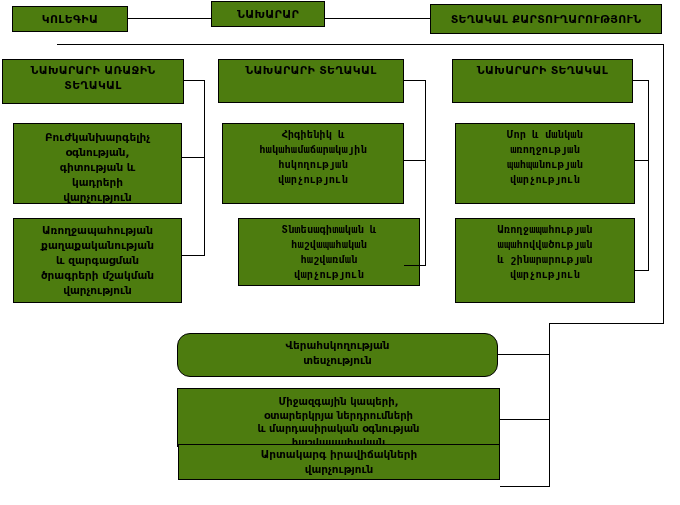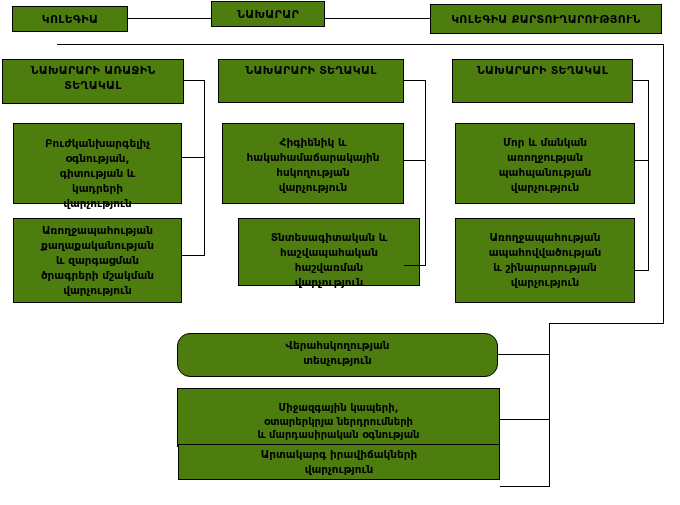--- a/index.html
+++ b/index.html
@@ -10,38 +10,38 @@
   .box{
     position:absolute;border:1px solid #000;background:#4d7c0f;
     box-sizing:border-box;display:flex;justify-content:center;align-items:flex-start;
   }
   .box .txt{
     font-weight:bold;font-size:10.5px;line-height:15px;text-align:center;
     white-space:pre-line;color:#000;
   }
   .caps .txt{font-size:11px;letter-spacing:0.3px;}
   .vcenter{align-items:center;}
-  .pt2{padding-top:12px;} .pt3{padding-top:3px;} .pt4{padding-top:4px;} .pt5{padding-top:11px;}
+  .pt2{padding-top:6px;} .pt3{padding-top:3px;} .pt4{padding-top:4px;} .pt5{padding-top:4px;font-family:Liberation Mono, monospace;}
   .tight .txt{font-size:10px;line-height:13.5px;}
   .hl{position:absolute;height:1px;background:#000;}
   .vl{position:absolute;width:1px;background:#000;}
 </style>
 </head>
 <body>
 
 <div id="canvas">
 
   <div class="box caps vcenter" style="left:12px;top:6px;width:116px;height:26px;">
     <span class="txt">ԿՈԼԵԳԻԱ</span>
   </div>
   <div class="box caps vcenter" style="left:211px;top:1px;width:114px;height:26px;">
     <span class="txt">ՆԱԽԱՐԱՐ</span>
   </div>
   <div class="box caps vcenter" style="left:430px;top:4px;width:232px;height:30px;">
-    <span class="txt">ԿՈԼԵԳԻԱ ՔԱՐՏՈՒՂԱՐՈՒԹՅՈՒՆ</span>
+    <span class="txt">ՏԵՂԱԿԱԼ ՔԱՐՏՈՒՂԱՐՈՒԹՅՈՒՆ</span>
   </div>
 
   <div class="box caps pt3" style="left:2px;top:59px;width:182px;height:45px;">
     <span class="txt">ՆԱԽԱՐԱՐԻ ԱՌԱՋԻՆ
 ՏԵՂԱԿԱԼ</span>
   </div>
   <div class="box caps pt3" style="left:218px;top:59px;width:186px;height:44px;">
     <span class="txt">ՆԱԽԱՐԱՐԻ ՏԵՂԱԿԱԼ</span>
   </div>
   <div class="box caps pt3" style="left:452px;top:59px;width:181px;height:44px;">

